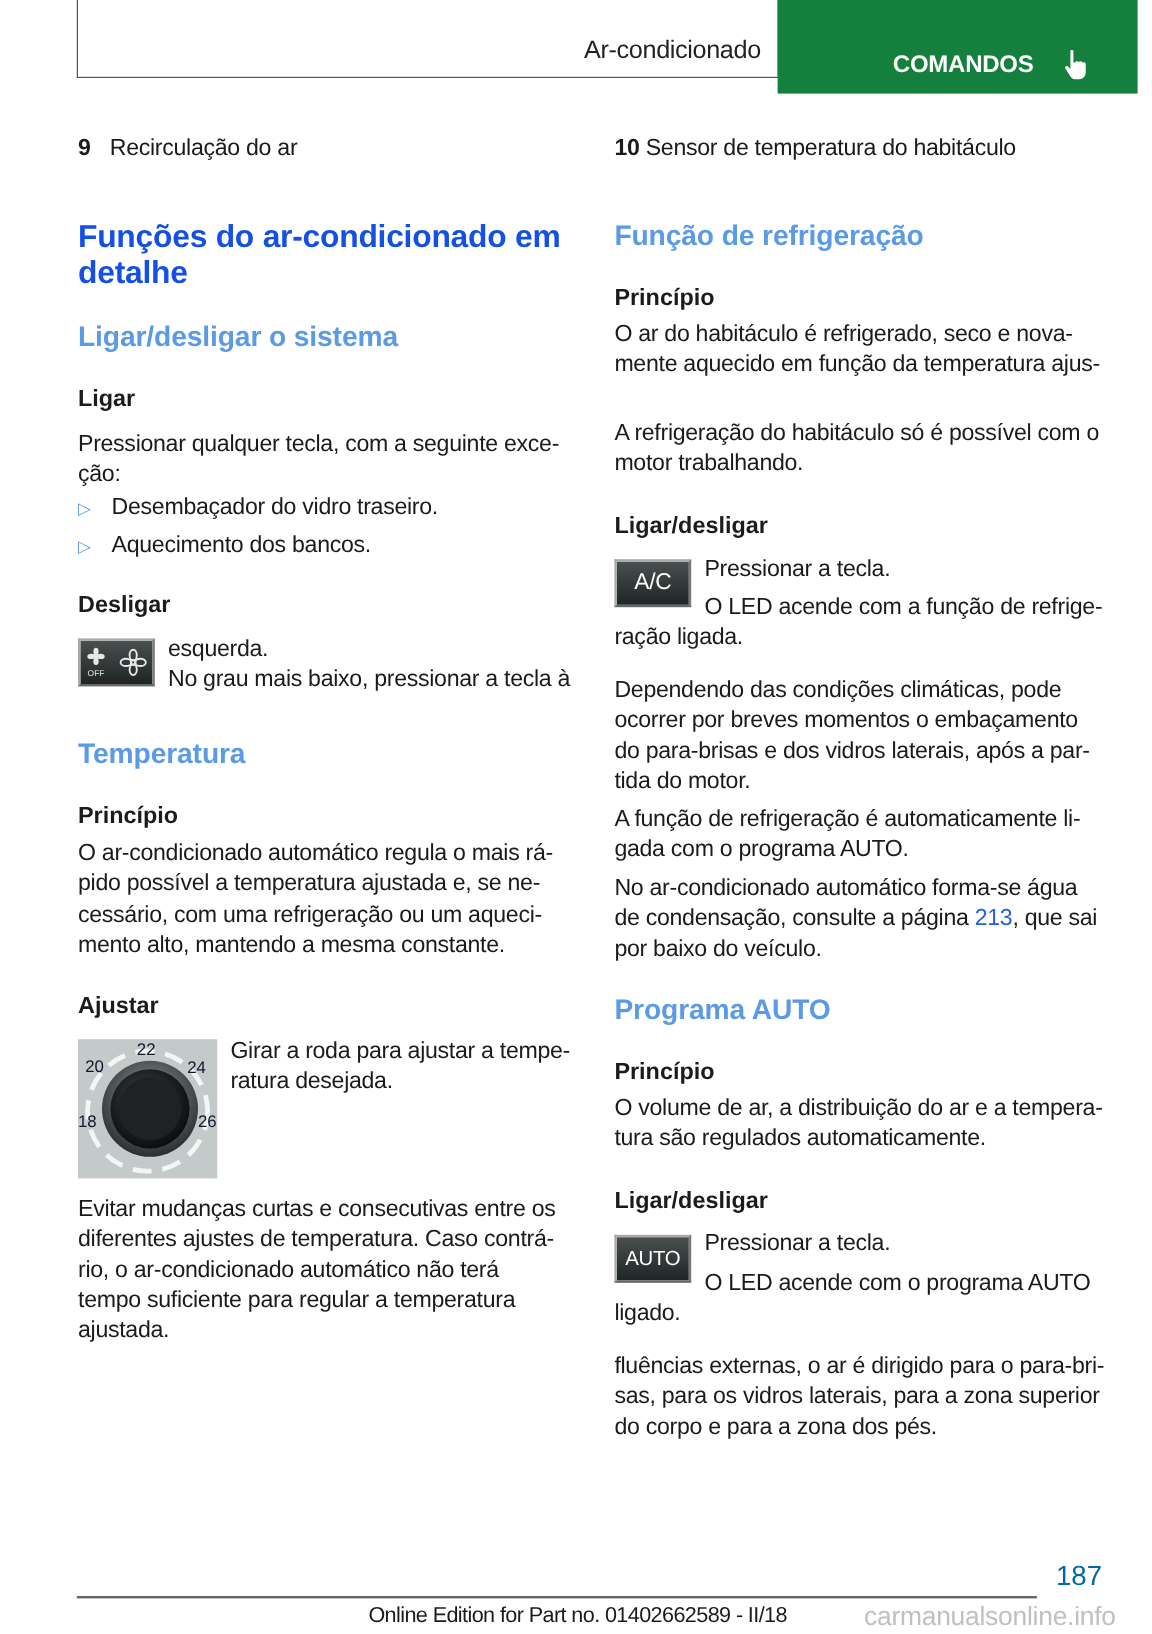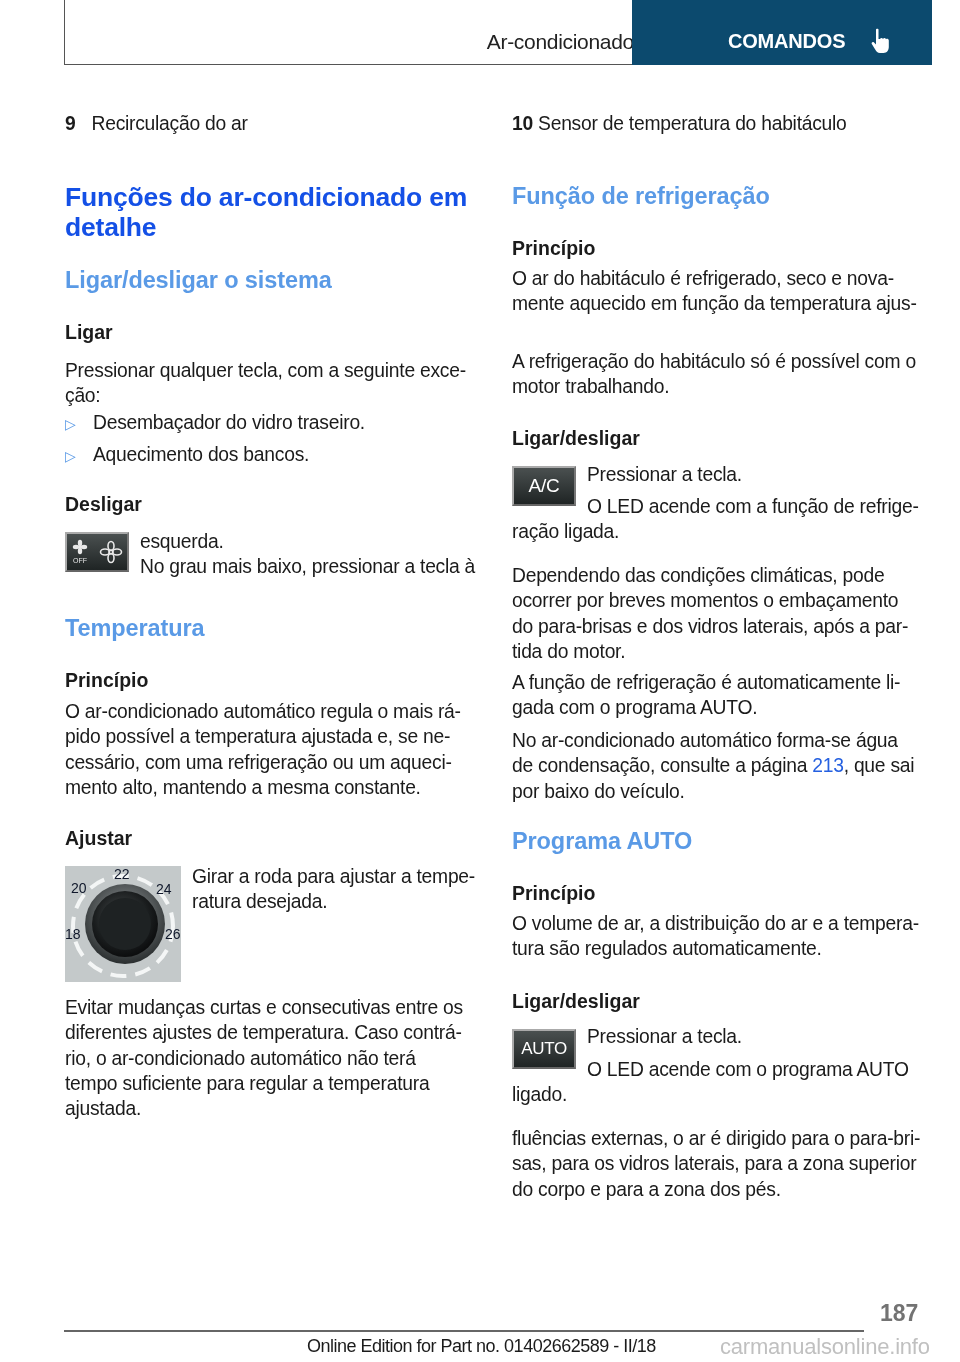--- a/index.html
+++ b/index.html
@@ -2,21 +2,21 @@
 <html><head>
 <meta charset="utf-8">
 <style>
   * { box-sizing: border-box; margin: 0; padding: 0; }
   html, body { width: 960px; height: 1362px; background: #ffffff; overflow: hidden; }
   body { position: relative; font-family: "Liberation Sans", sans-serif; color: #1a1a1a; }
 
   
   .hdr-left { position: absolute; left: 64px; top: -2px; width: 585px; height: 67px; border: 1.5px solid #555; border-top: none; background: #fff; }
   .hdr-left-title { position: absolute; right: 14px; bottom: 10px; font-size: 21px; color: #222; letter-spacing: -0.3px; }
-  .hdr-right { position: absolute; left: 632px; top: 0; width: 300px; height: 65px; background: #0c4a6e; }
+  .hdr-right { position: absolute; left: 648px; top: 0; width: 300px; height: 78px; background: #15803d; }
   .hdr-right-title { position: absolute; left: 96px; bottom: 12px; font-size: 20px; font-weight: bold; color: #fff; letter-spacing: -0.2px; }
   .hand-icon { position: absolute; left: 238px; bottom: 11px; width: 22px; height: 26px; }
 
   .abs { position: absolute; }
   .body-text { font-size: 19.3px; line-height: 25.3px; color: #1b1b1b; letter-spacing: -0.25px; }
   .legend-num { font-weight: bold; }
   .h1 { font-size: 26.5px; font-weight: bold; color: #1450e6; line-height: 30px; letter-spacing: -0.2px; }
   .h2 { font-size: 23.5px; font-weight: bold; color: #5a9ae6; line-height: 28px; letter-spacing: -0.1px; }
   .h3 { font-size: 19.5px; font-weight: bold; color: #1b1b1b; line-height: 24px; }
   .bullet { display: flex; align-items: baseline; }
@@ -24,21 +24,21 @@
   .link { color: #2560e0; }
 
   
   .key { position: absolute; background: linear-gradient(#4a5050, #1f2424); border: 2px solid #aaa; border-right-color: #777; border-bottom-color: #666; color: #fff; display: flex; align-items: center; justify-content: center; }
   .key-text { font-size: 19px; letter-spacing: -0.3px; }
 
   .dial { position: absolute; width: 116px; height: 116px; background: #c4c9ca; overflow: hidden; }
   .dial-num { position: absolute; font-size: 14px; color: #0f172a; }
 
   
-  .page-number { position: absolute; left: 880px; top: 1300px; font-size: 23px; font-weight: bold; color: #737373; }
+  .page-number { position: absolute; left: 880px; top: 1300px; font-size: 23px; font-weight: normal; color: #0369a1; }
   .footer-rule { position: absolute; left: 64px; top: 1330px; width: 800px; height: 2px; background: #666; }
   .footer-text { position: absolute; left: 307px; top: 1336px; font-size: 18px; color: #1b1b1b; letter-spacing: -0.5px; }
   .watermark { position: absolute; left: 720px; top: 1334px; font-size: 22px; color: #c0c0c0; letter-spacing: -0.2px; }
 </style>
 </head>
 <body>
 
 <div class="hdr-left">
   <span class="hdr-left-title">Ar-condicionado</span>
 </div>

